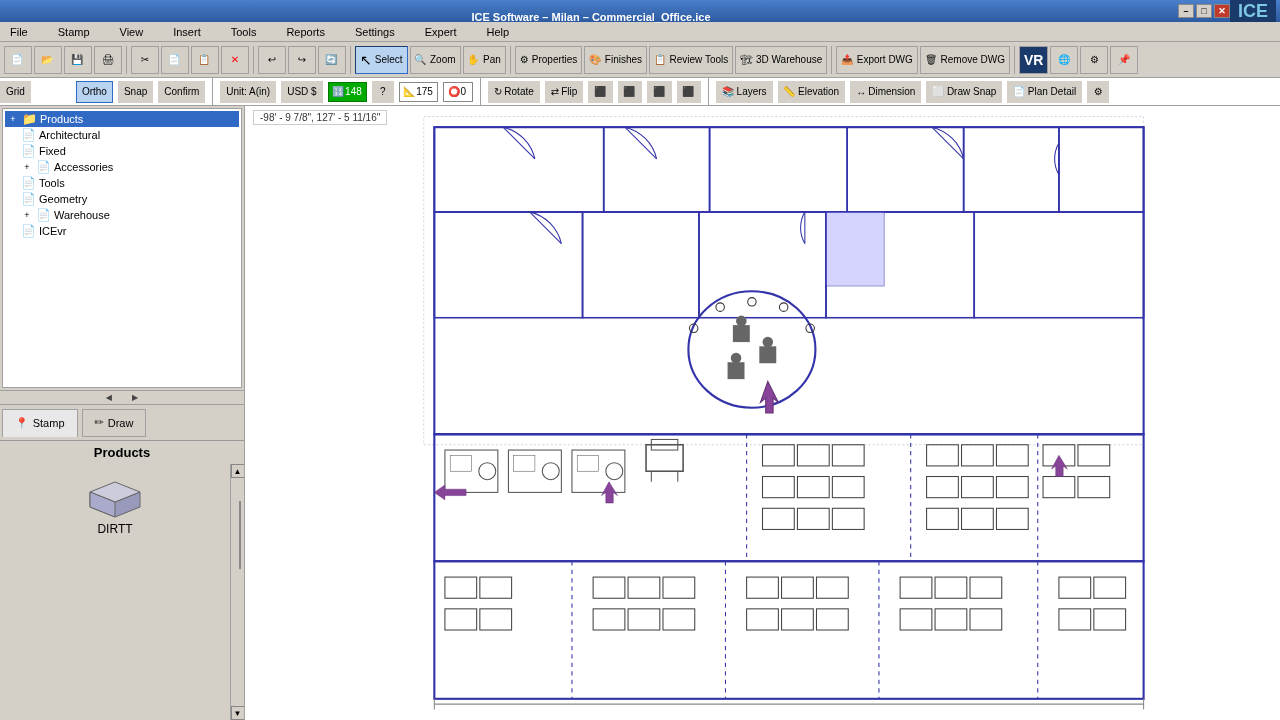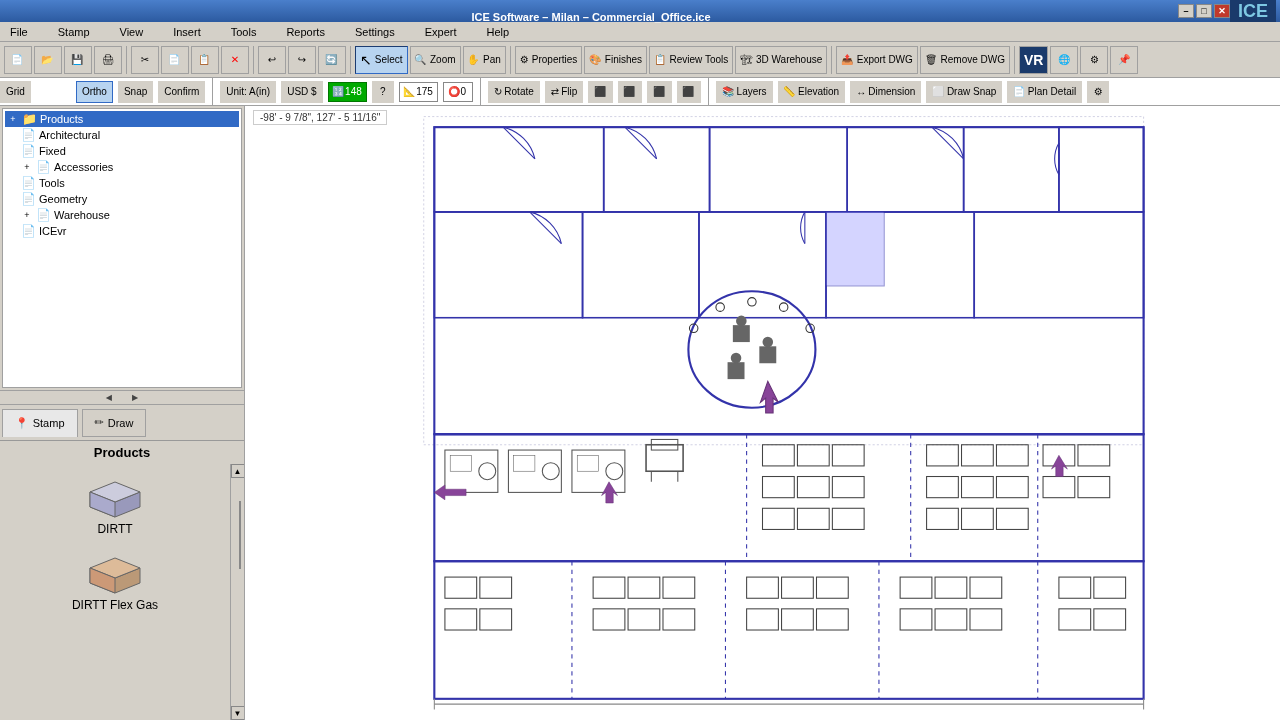--- a/index.html
+++ b/index.html
@@ -569,30 +569,20 @@
                 </defs>
 
                 <polygon points="5,35 30,45 55,35 55,20 30,30 5,20" fill="#9999bb" stroke="#666"></polygon>
                 <polygon points="5,20 30,10 55,20 30,30" fill="#ccccdd" stroke="#666"></polygon>
                 <polygon points="5,20 5,35 30,45 30,30" fill="#aaaacc" stroke="#666"></polygon>
               </svg>
             </div>
             <span class="product-name">DIRTT</span>
           </div>
 
-          <div class="product-item">
-            <div class="product-icon product-3d-icon">
-              <svg width="60" height="50" viewBox="0 0 60 50">
-                <polygon points="5,35 30,45 55,35 55,20 30,30 5,20" fill="#bb9977" stroke="#666"></polygon>
-                <polygon points="5,20 30,10 55,20 30,30" fill="#ddbb99" stroke="#666"></polygon>
-                <polygon points="5,20 5,35 30,45 30,30" fill="#cc9977" stroke="#666"></polygon>
-              </svg>
-            </div>
-            <span class="product-name">DIRTT Flex Gas</span>
-          </div>
 
         </div>
 
         <div id="products-scrollbar">
           <div class="scroll-btn">▲</div>
           <div style="flex:1; background: #d4d0c8; position:relative;">
             <div style="position:absolute;top:10%;left:1px;right:1px;height:30%;background:#aaa;border:1px solid #888;"></div>
           </div>
           <div class="scroll-btn">▼</div>
         </div>

